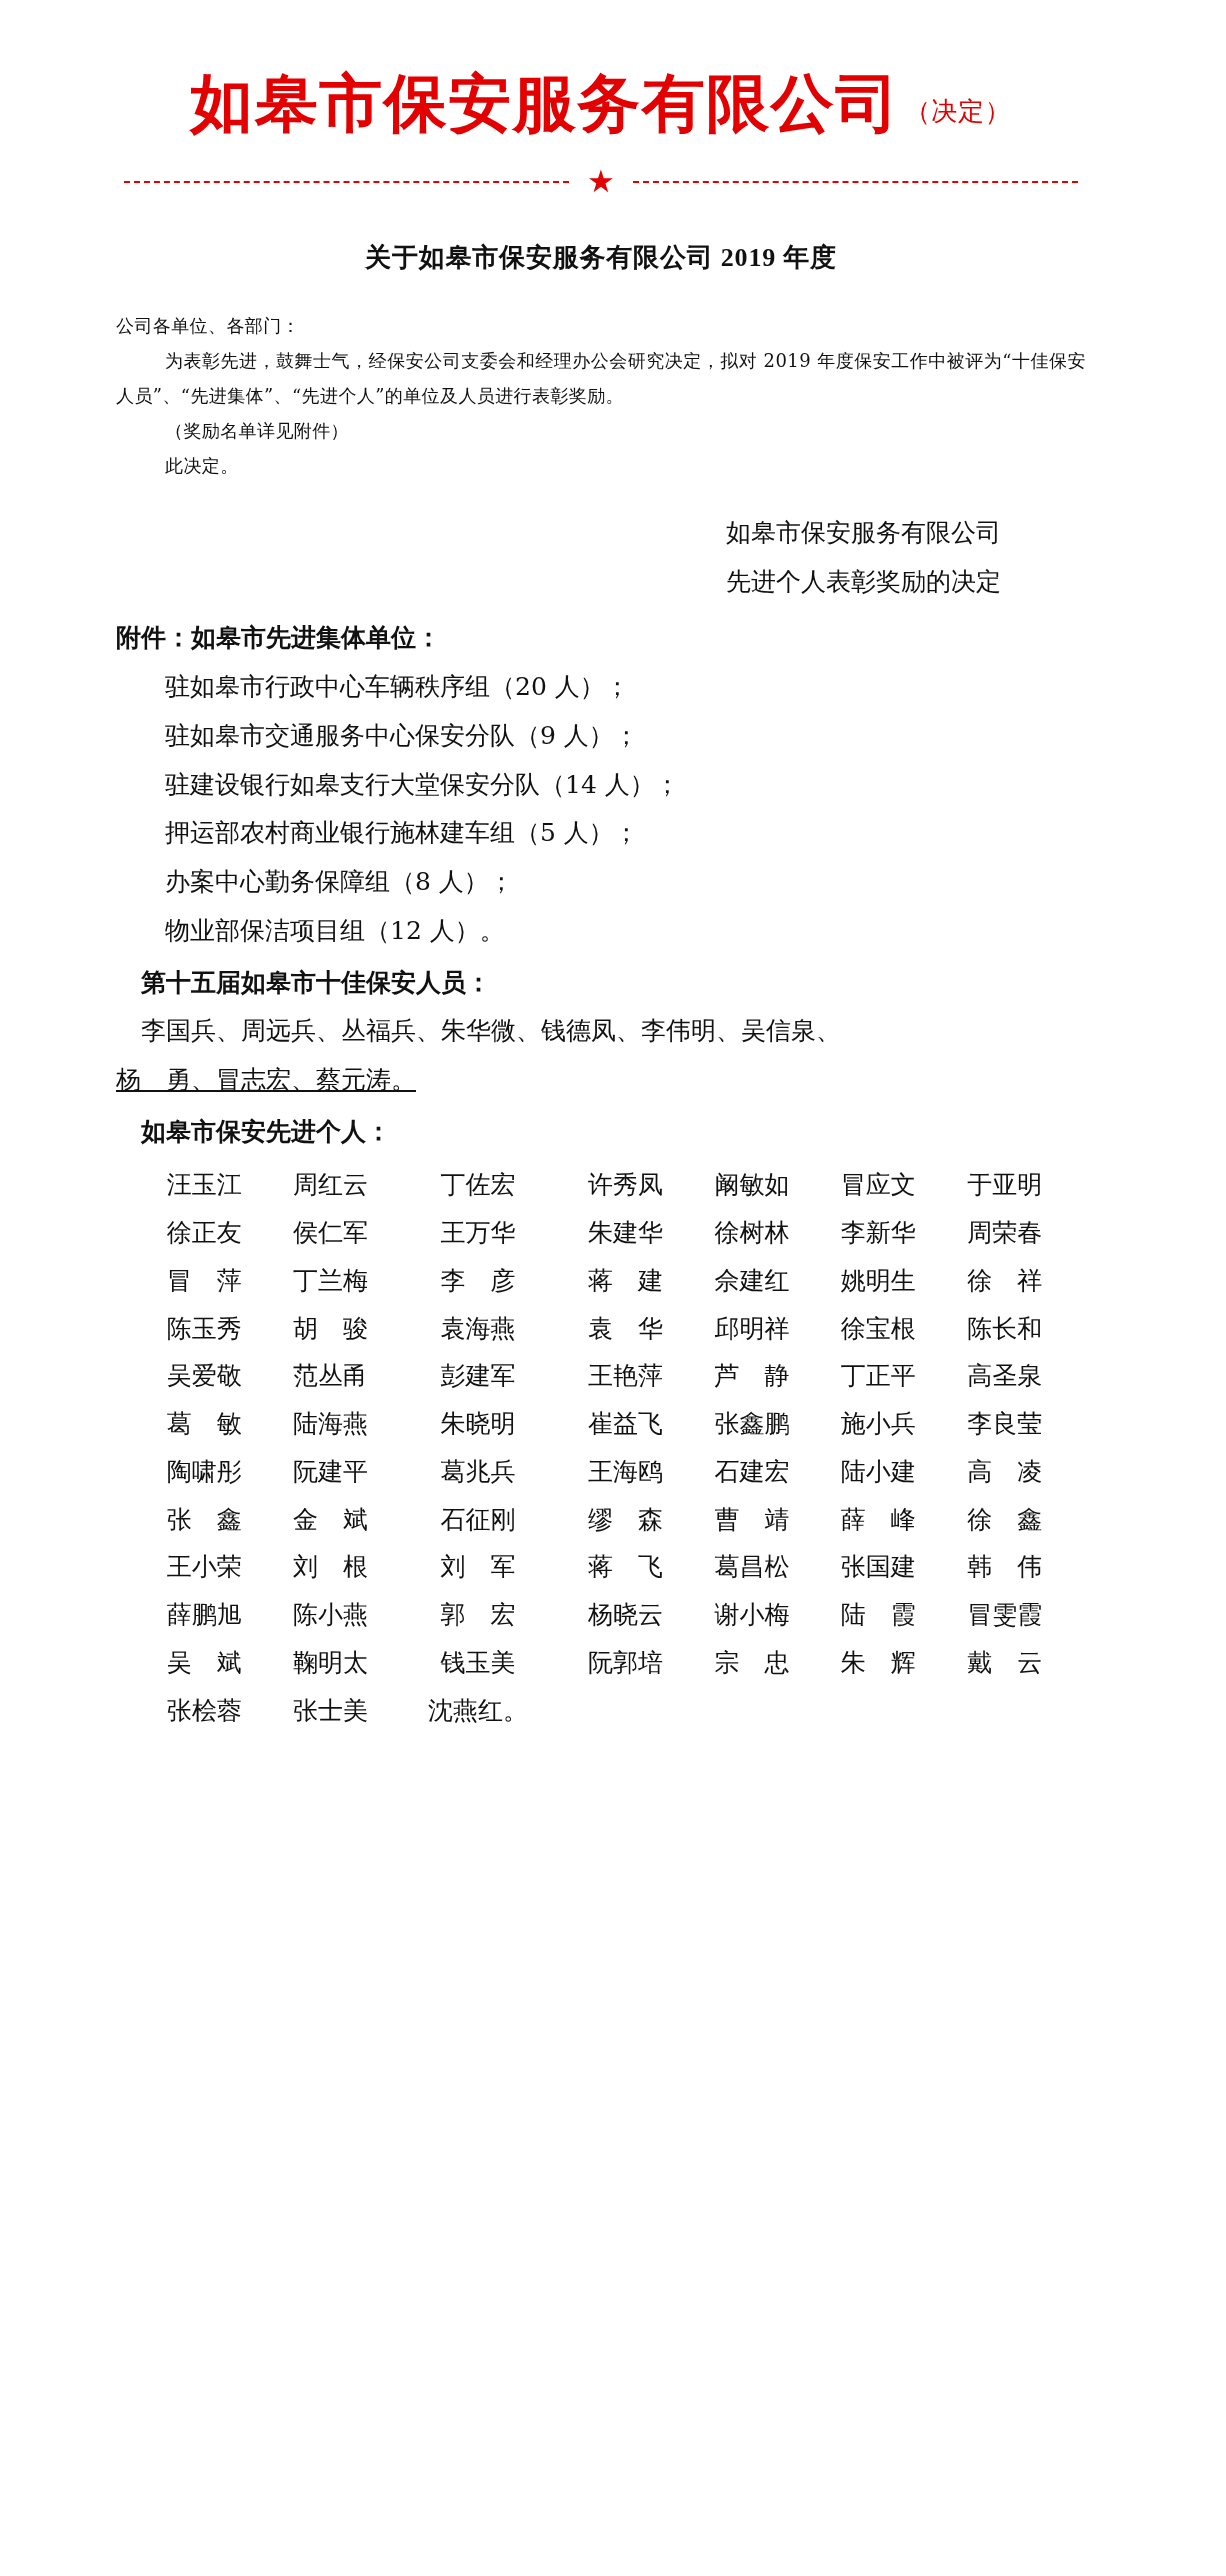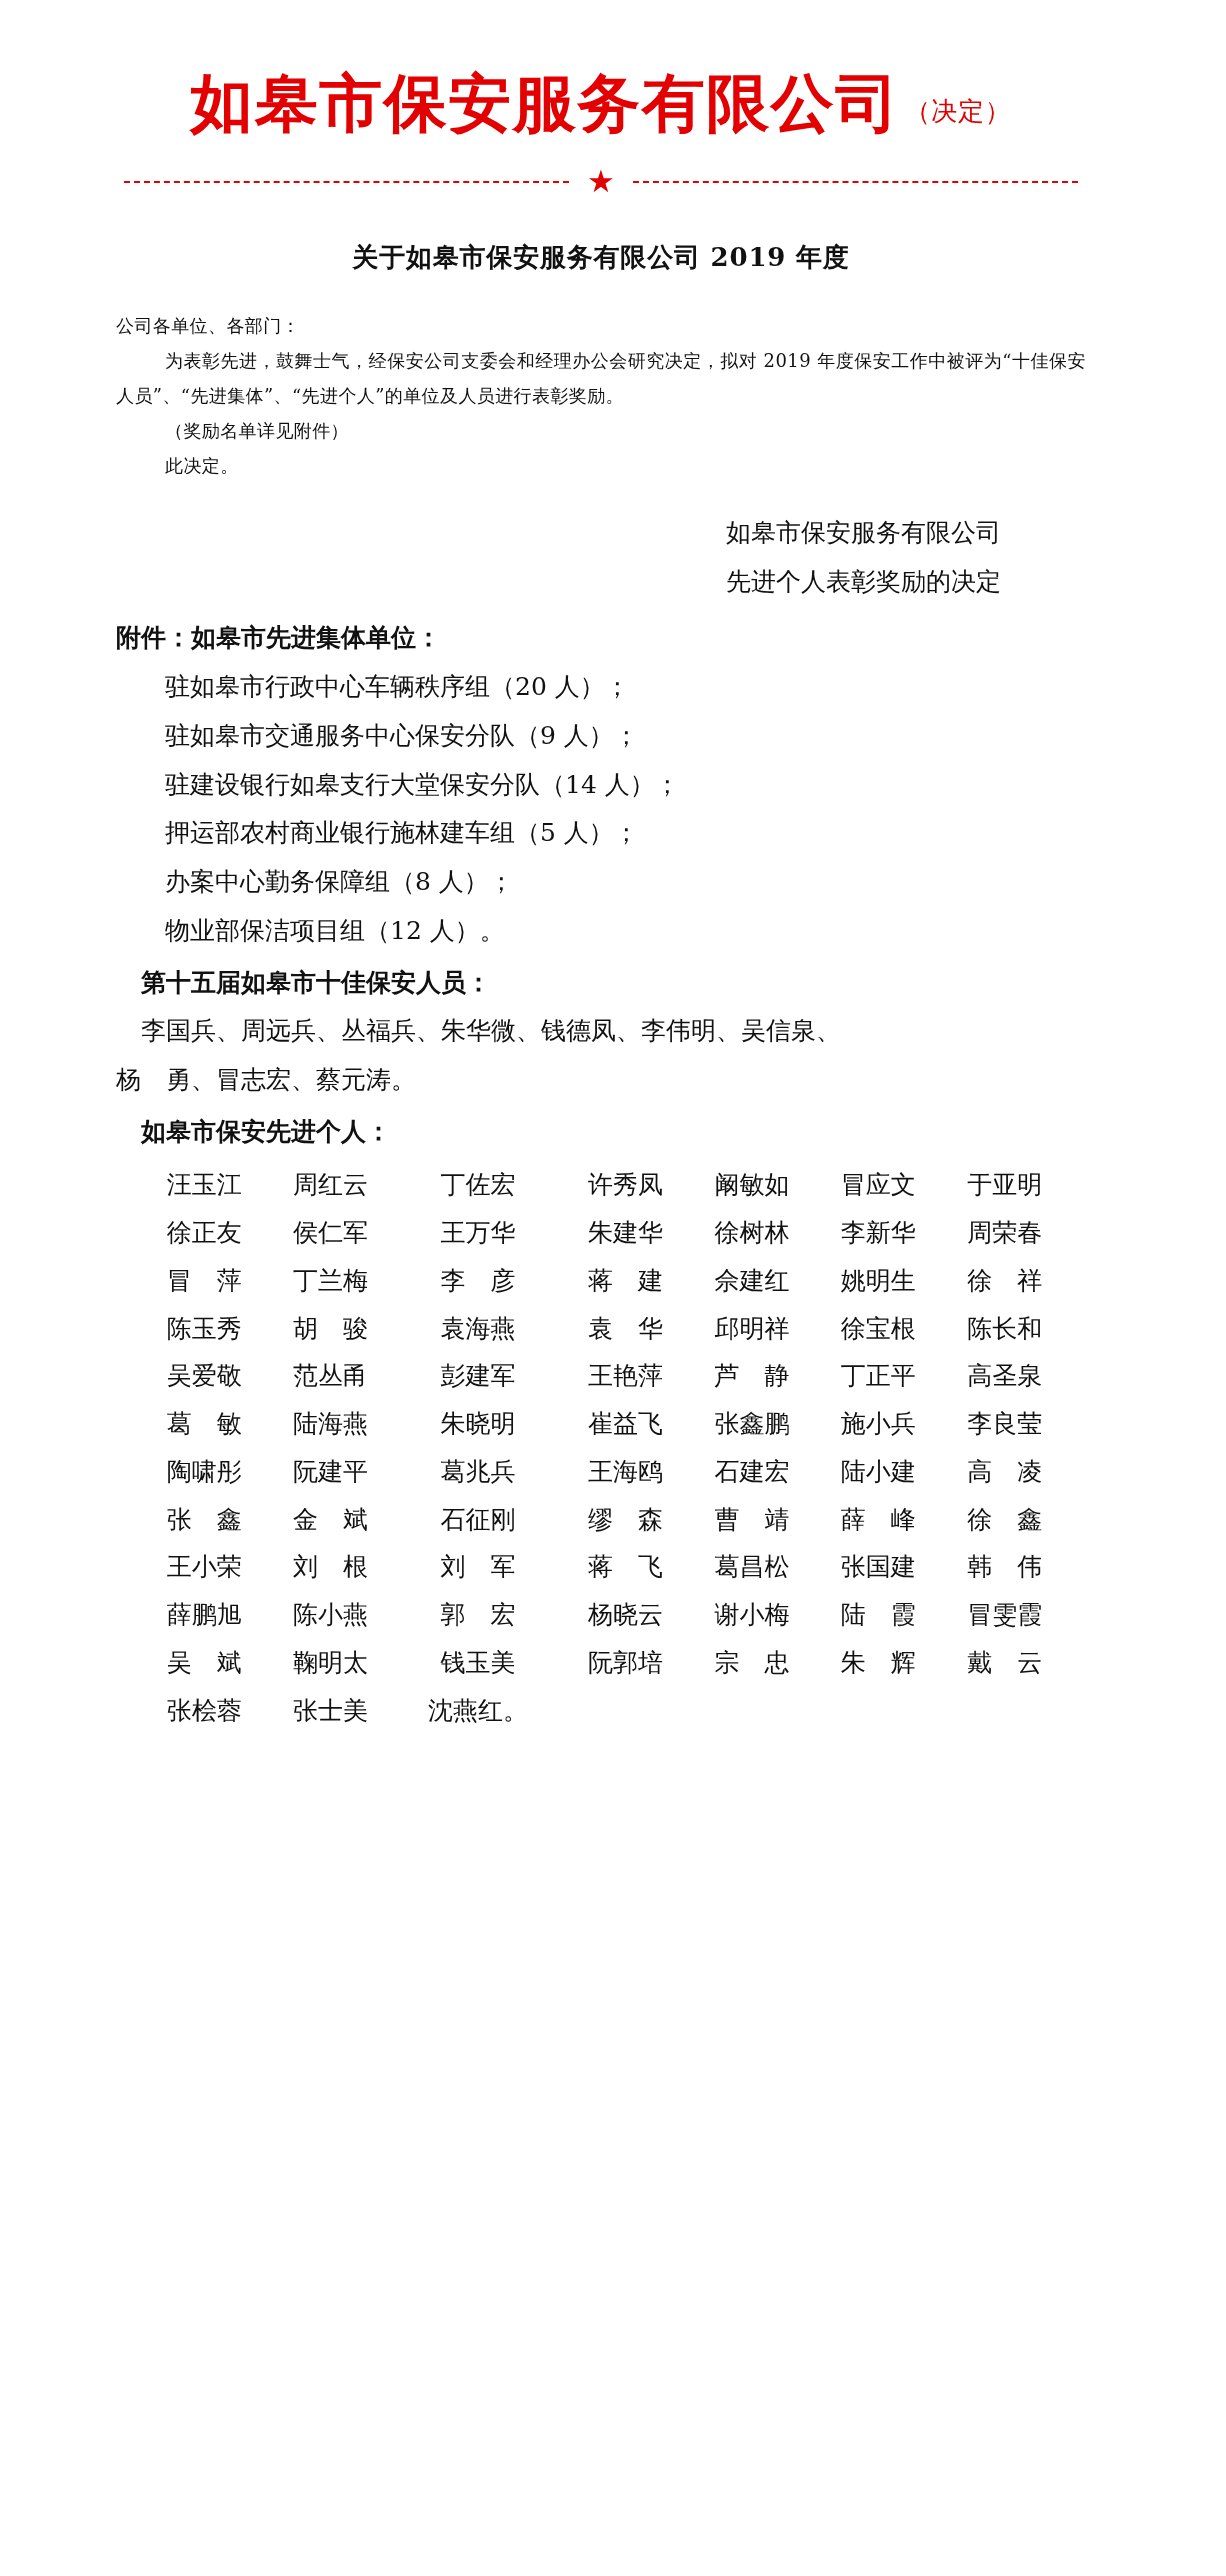--- a/index.html
+++ b/index.html
@@ -70,20 +70,21 @@
 
   
   .doc-title {
     text-align: center;
     font-weight: bold;
     font-size: 26px;
     line-height: 2.05;
     margin-top: 34px;
     margin-bottom: 23px;
     letter-spacing: 0.8px;
+    font-family: Liberation Serif, serif;
   }
   .doc-title .line {
     display: block;
   }
 
   
   .body-text {
     font-size: 18px;
     line-height: 1.95;
     letter-spacing: 0.4px;
@@ -123,20 +124,21 @@
     font-weight: bold;
     margin-top: 3.1px;
   }
   .sub-body {
     text-indent: 25px;
     text-align: justify;
     text-justify: inter-ideograph;
   }
   .sub-body-cont {
     text-indent: 0;
+    text-decoration: underline;
   }
 
   
   .name-grid {
     margin-top: 4.6px;
     margin-left: 25px;
     width: 927px;
     border-collapse: collapse;
     font-size: 25px;
   }

